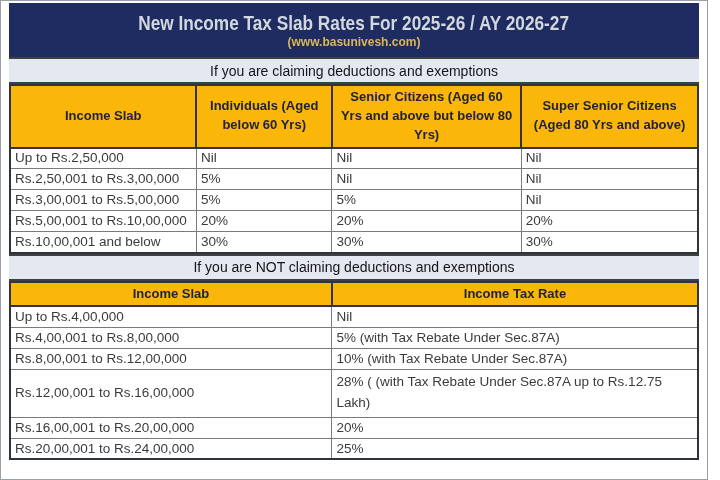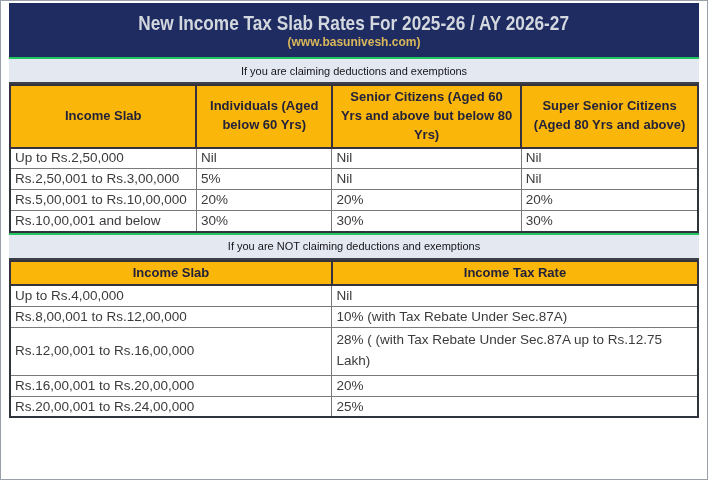--- a/index.html
+++ b/index.html
@@ -35,24 +35,24 @@
   .banner .subtitle{
     color:#d9b75a;
     font-size:12px; font-weight:bold;
     line-height:1.2;
   }
 
   
   .band{
     height:27px;
     background:#e4e8f0;
-    border-top:2px solid #22c55e;
+    border-top:2px solid #404040;
     border-bottom:2px solid #3a3f48;
     display:flex; align-items:center; justify-content:center;
-    font-size:11px; color:#15151a;
+    font-size:14px; color:#15151a;
   }
 
   
   table{
     border-collapse:collapse;
     table-layout:fixed;
     width:100%;
   }
   .slab-table{ border:2px solid #2f333b; }
   th{
@@ -115,20 +115,26 @@
         <td>Nil</td>
         <td>Nil</td>
       </tr>
       <tr>
         <td>Rs.2,50,001 to Rs.3,00,000</td>
         <td>5%</td>
         <td>Nil</td>
         <td>Nil</td>
       </tr>
       <tr>
+        <td>Rs.3,00,001 to Rs.5,00,000</td>
+        <td>5%</td>
+        <td>5%</td>
+        <td>Nil</td>
+      </tr>
+      <tr>
         <td>Rs.5,00,001 to Rs.10,00,000</td>
         <td>20%</td>
         <td>20%</td>
         <td>20%</td>
       </tr>
       <tr>
         <td>Rs.10,00,001 and below</td>
         <td>30%</td>
         <td>30%</td>
         <td>30%</td>
@@ -148,20 +154,24 @@
         <th>Income Slab</th>
         <th>Income Tax Rate</th>
       </tr>
     </thead>
     <tbody class="t2-body">
       <tr>
         <td>Up to Rs.4,00,000</td>
         <td>Nil</td>
       </tr>
       <tr>
+        <td>Rs.4,00,001 to Rs.8,00,000</td>
+        <td>5% (with Tax Rebate Under Sec.87A)</td>
+      </tr>
+      <tr>
         <td>Rs.8,00,001 to Rs.12,00,000</td>
         <td>10% (with Tax Rebate Under Sec.87A)</td>
       </tr>
       <tr class="tall">
         <td>Rs.12,00,001 to Rs.16,00,000</td>
         <td class="rate-long">28% ( (with Tax Rebate Under Sec.87A up to Rs.12.75 Lakh)</td>
       </tr>
       <tr>
         <td>Rs.16,00,001 to Rs.20,00,000</td>
         <td>20%</td>

